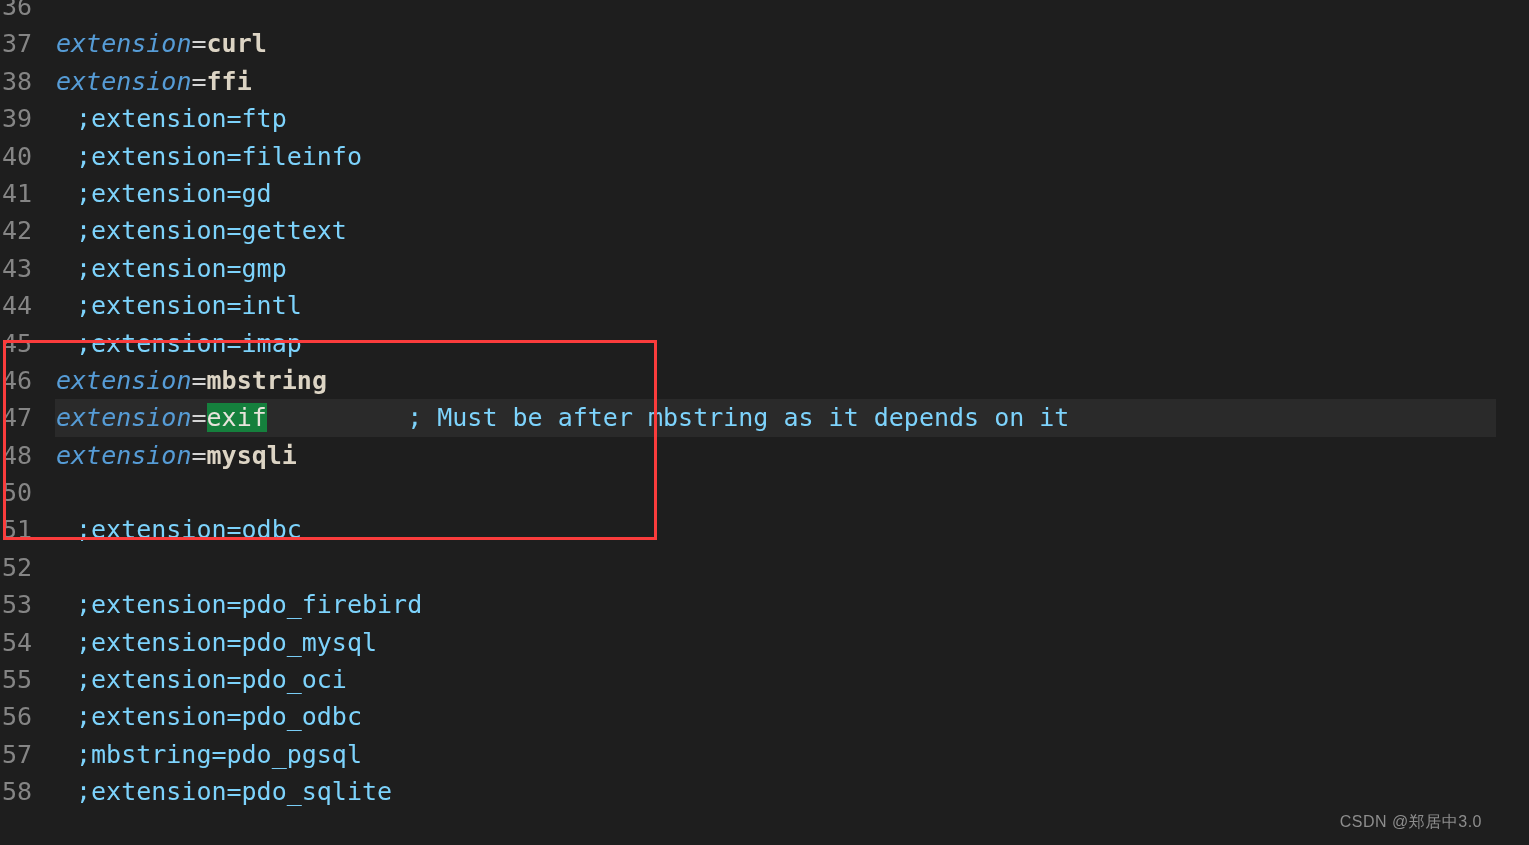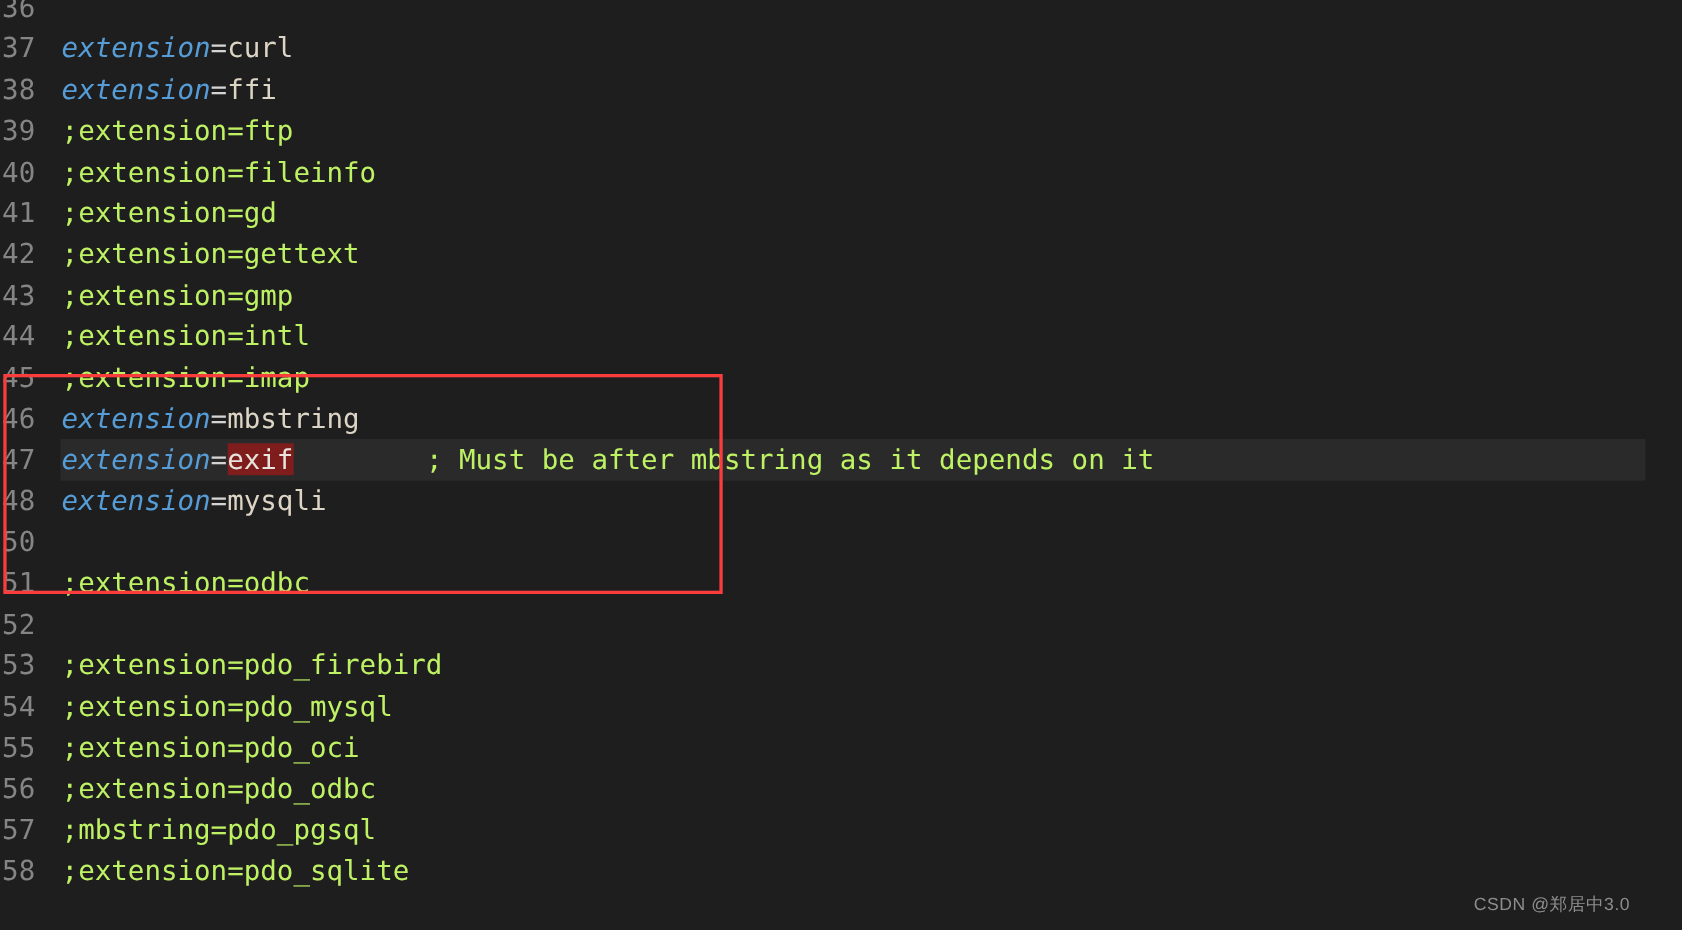--- a/index.html
+++ b/index.html
@@ -62,21 +62,21 @@
     position: absolute;
     left: 55px;
     right: 0;
     top: 0;
     height: 37.4px;
     background: #2a2a2a;
   }
 
   .tok-key      { color: #569cd6; font-style: italic; }
   .tok-eq       { color: #d4d4d4; }
-  .tok-val      { color: #dcd4c4; }
+  .tok-val      { color: #dcd4c4; font-weight: bold; }
   .tok-comment  { color: #6a9955; }
   .tok-sel      { background: #b8860b; color: #e8e4dc; }
 
   
   #annotation-box {
     position: absolute;
     left: 3px;
     top: 340px;
     width: 654px;
     height: 200px;
@@ -89,21 +89,21 @@
     position: absolute;
     right: 14px;
     bottom: 12px;
     color: #8d8d8d;
     font-size: 16px;
     font-family: "Liberation Sans", "DejaVu Sans", sans-serif;
     letter-spacing: 0.5px;
     user-select: none;
   }
 </style>
-<style>.tok-key{color:#569cd6;}.tok-eq{color:#d4d4d4;}.tok-val{color:#dcd4c4;}.tok-comment{color:#bef264;}.line-number{color:#858585;}.tok-sel{background:#7f1d1d;margin-top:20px;}.code-line.current .line-bg{background:#2a2a2a;}#editor{background:#1e1e1e;}#annotation-box{border-color:#fa3c3c;}</style></head>
+<style>.tok-key{color:#569cd6;}.tok-eq{color:#d4d4d4;}.tok-val{color:#dcd4c4;}.tok-comment{color:#7dd3fc;margin-left:20px;}.line-number{color:#858585;}.tok-sel{background:#15803d;margin-top:20px;}.code-line.current .line-bg{background:#2a2a2a;}#editor{background:#1e1e1e;}#annotation-box{border-color:#fa3c3c;}</style></head>
 <body>
 
 <div id="editor">
   <div id="code-surface">
       <div class="code-line"><span class="line-number">36</span><span class="line-content"></span></div>
       <div class="code-line"><span class="line-number">37</span><span class="line-content"><span class="tok-key">extension</span><span class="tok-eq">=</span><span class="tok-val">curl</span></span></div>
       <div class="code-line"><span class="line-number">38</span><span class="line-content"><span class="tok-key">extension</span><span class="tok-eq">=</span><span class="tok-val">ffi</span></span></div>
       <div class="code-line"><span class="line-number">39</span><span class="line-content"><span class="tok-comment">;extension=ftp</span></span></div>
       <div class="code-line"><span class="line-number">40</span><span class="line-content"><span class="tok-comment">;extension=fileinfo</span></span></div>
       <div class="code-line"><span class="line-number">41</span><span class="line-content"><span class="tok-comment">;extension=gd</span></span></div>

